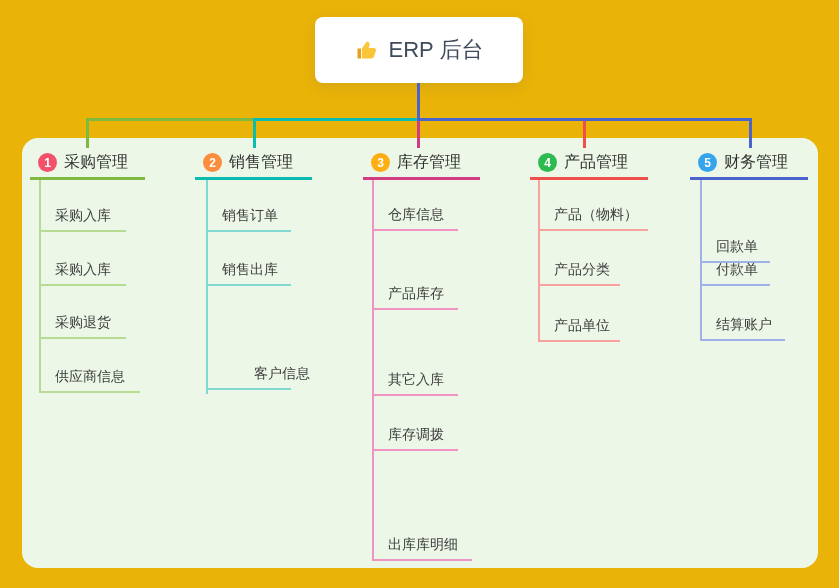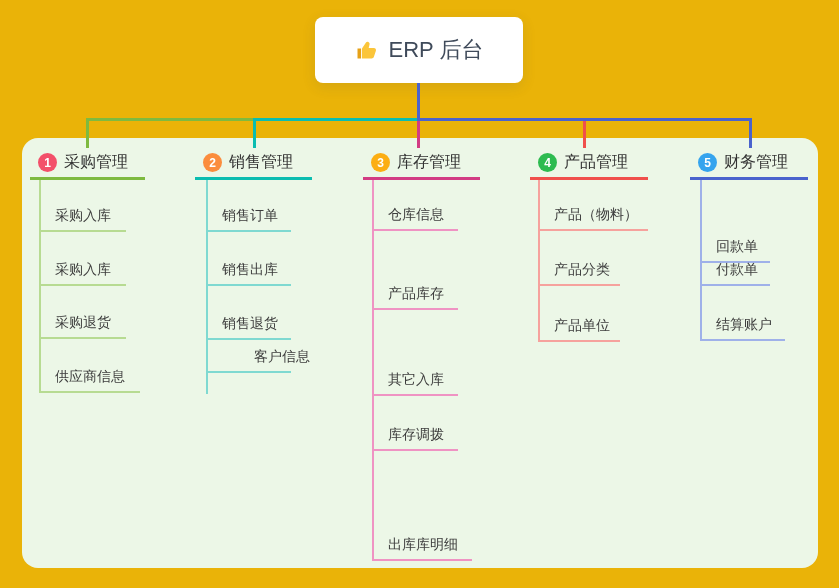--- a/index.html
+++ b/index.html
@@ -59,22 +59,21 @@
   <div class="child cc1" style="left:39px;top:313px;width:87px;">采购退货</div>
   <div class="child cc1" style="left:39px;top:367px;width:101px;">供应商信息</div>
 
   <div class="hdr h2" style="left:195px;width:117px;">
     <span class="badge bdg2">2</span>
     <span>销售管理</span>
   </div>
   <div class="line cl2" style="left:206px;top:180px;width:2px;height:214px;"></div>
   <div class="child cc2" style="left:206px;top:206px;width:85px;">销售订单</div>
   <div class="child cc2" style="left:206px;top:260px;width:85px;">销售出库</div>
-  <div class="child cc2" style="left:206px;top:314px;width:85px;">销售退货</div>
-  <div class="child cc2" style="left:206px;top:347px;width:85px;padding-left:48px;">客户信息</div>
+  <div class="child cc2" style="left:206px;top:364px;width:85px;padding-left:48px;">客户信息</div>
 
   <div class="hdr h3" style="left:363px;width:117px;">
     <span class="badge bdg3">3</span>
     <span>库存管理</span>
   </div>
   <div class="line cl3" style="left:372px;top:180px;width:2px;height:381px;"></div>
   <div class="child cc3" style="left:372px;top:205px;width:86px;">仓库信息</div>
   <div class="child cc3" style="left:372px;top:260px;width:86px;margin-top:24px;">产品库存</div>
   <div class="child cc3" style="left:372px;top:370px;width:86px;">其它入库</div>
   <div class="child cc3" style="left:372px;top:425px;width:86px;">库存调拨</div>

